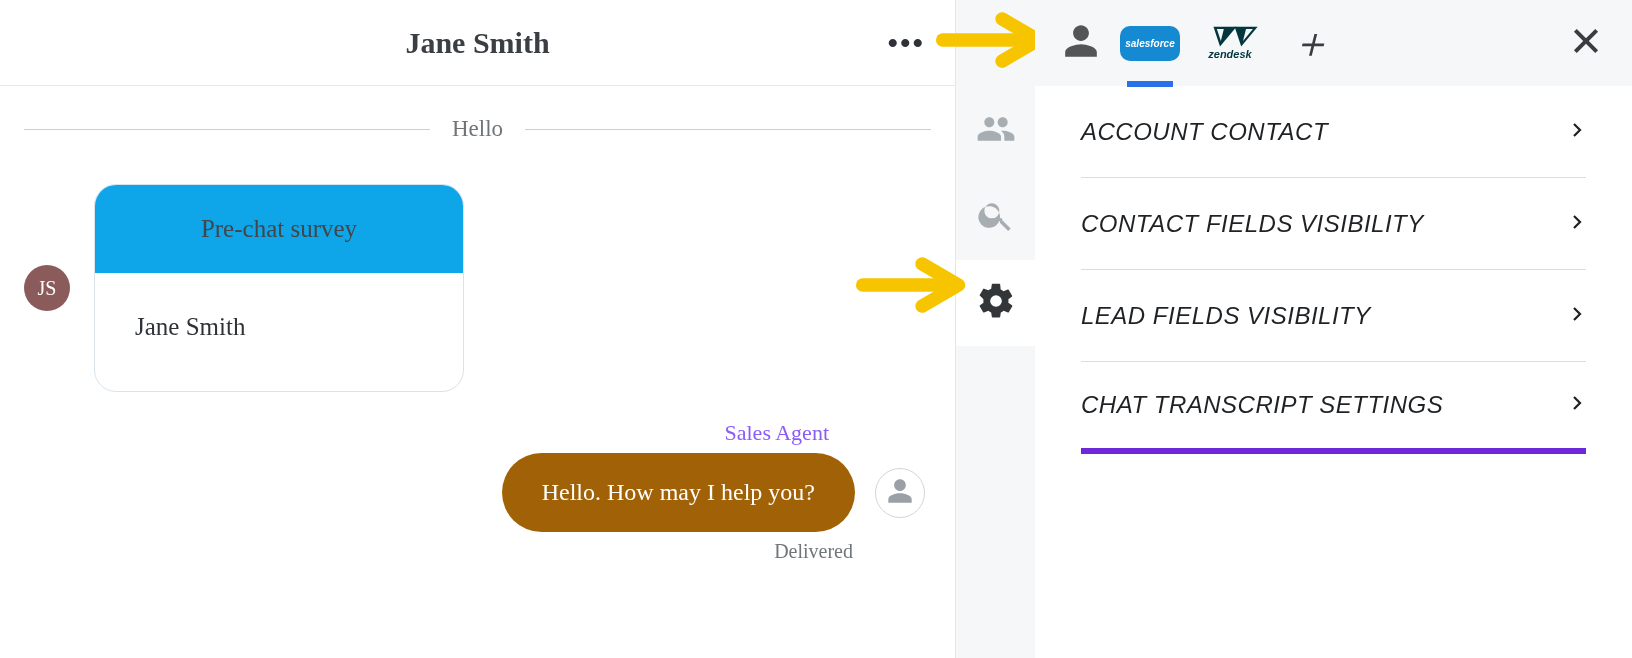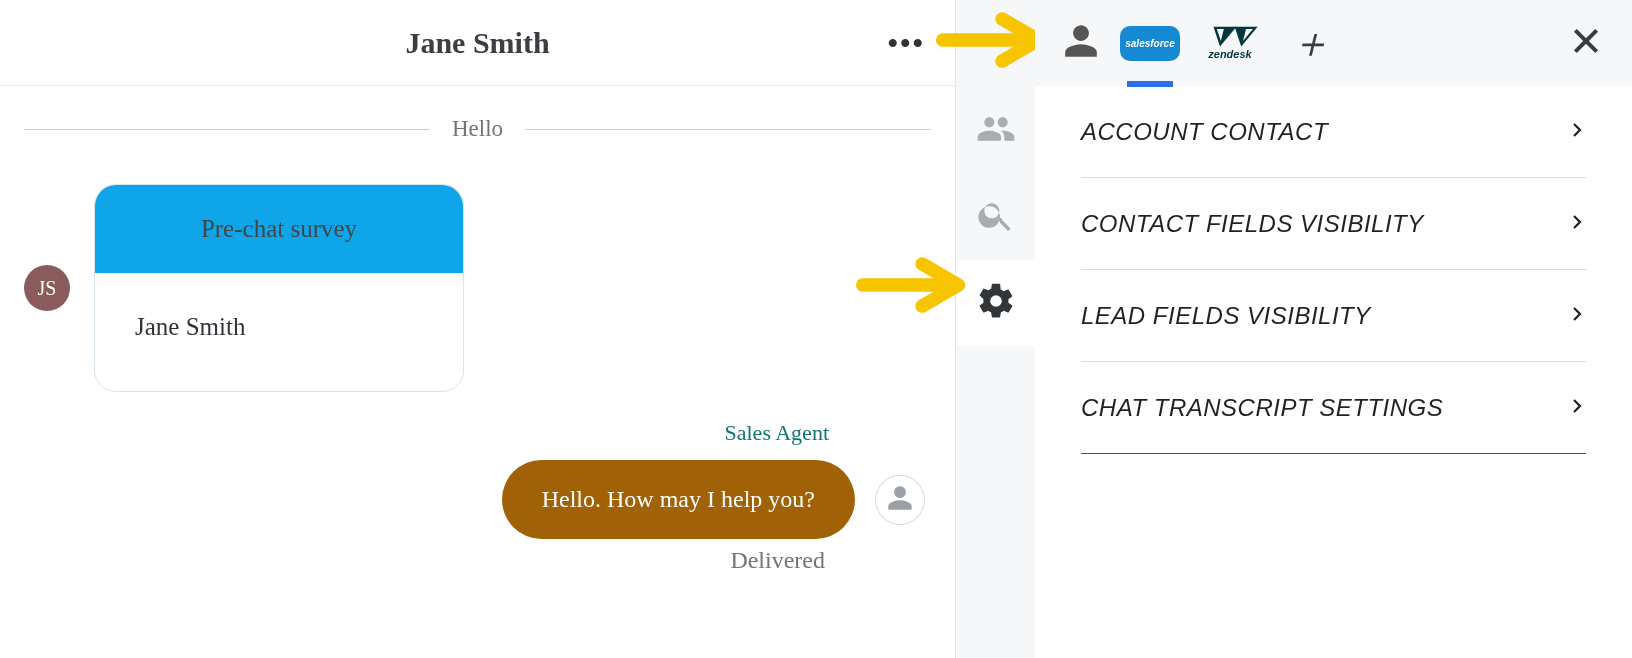--- a/index.html
+++ b/index.html
@@ -20,26 +20,26 @@
 
   .row-in { display: flex; align-items: center; gap: 24px; }
   .avatar-js { width: 46px; height: 46px; border-radius: 50%; background: #8b5a5a; color: #fff; display: flex; align-items: center; justify-content: center; font-size: 20px; }
   .survey-card { width: 370px; border: 1px solid #d7e4ee; border-radius: 22px; overflow: hidden; background: #fff; }
   .survey-head { background: #0ea5e9; padding: 30px 0; text-align: center; color: #434649; font-size: 25px; }
   .survey-body { padding: 40px 40px 50px 40px; }
   .survey-label { color: #8a8f94; font-size: 24px; margin-bottom: 10px; }
   .survey-value { color: #2f3236; font-size: 25px; }
 
   .row-out { margin-top: 28px; display: flex; flex-direction: column; align-items: flex-end; padding-right: 6px; }
-  .agent-name { color: #0f766e; font-size: 22px; margin-bottom: 14px; margin-right: 96px; }
+  .agent-name { color: #8b5cf6; font-size: 22px; margin-bottom: 7px; margin-right: 96px; }
   .out-line { display: flex; align-items: center; gap: 20px; }
   .bubble-out { background: #a16207; color: #fff; font-size: 24px; padding: 26px 40px; border-radius: 44px; }
   .avatar-agent { width: 50px; height: 50px; border-radius: 50%; border: 1px solid #cfd6dc; background: #fff; display: flex; align-items: center; justify-content: center; }
   .avatar-agent svg { width: 28px; height: 28px; fill: #9aa0a6; }
-  .delivered { color: #707579; font-size: 24px; margin-top: 8px; margin-right: 100px; }
+  .delivered { color: #707579; font-size: 20px; margin-top: 8px; margin-right: 72px; }
 
   
   .arrow { position: absolute; width: 115px; height: 60px; pointer-events: none; }
   .arrow svg { width: 100%; height: 100%; }
   .arrow-top { left: 935px; top: 10px; }
   .arrow-mid { left: 855px; top: 255px; }
 
   
   .side-col { width: 80px; background: #f5f7f9; border-left: 1px solid #e4e7ea; display: flex; flex-direction: column; align-items: center; padding-top: 88px; gap: 0; }
   .side-item { width: 80px; height: 86px; display: flex; align-items: center; justify-content: center; cursor: pointer; }
@@ -55,21 +55,21 @@
   .zendesk { display:flex; flex-direction:column; align-items:center; color:#03363d; font-size:11px; font-weight:600; gap:2px;}
   .zendesk .zd-shape { font-size:26px; line-height:20px; font-weight:800; letter-spacing:-2px; }
   .add-tab { font-size:42px; color:#3a3d40; font-weight:300; }
   .close-x { position:absolute; right:30px; top:50%; transform:translateY(-50%); cursor:pointer; }
   .close-x svg { width:32px; height:32px; stroke:#3a3d40; stroke-width:3; }
   .hidden-icon { width:40px; height:40px; display:flex; align-items:center; justify-content:center; }
   .hidden-icon svg { width:38px; height:38px; fill:#555; }
 
   .settings-list { padding: 0 46px; }
   .settings-item { display:flex; align-items:center; justify-content:space-between; height:92px; border-bottom:1px solid #d9dde1; cursor:pointer; }
-  .settings-item:last-child { border-bottom:1px solid #6d28d9; }
+  .settings-item:last-child { border-bottom:6px solid #6d28d9; }
   .settings-label { font-size:24px; color:#1f2225; letter-spacing:0.5px; }
   .chev svg { width:18px; height:18px; stroke:#1f2225; stroke-width:3; fill:none; }
 </style>
 </head>
 <body>
 
 <div class="root">
 
   <div class="chat-col">
     <div class="chat-header">

